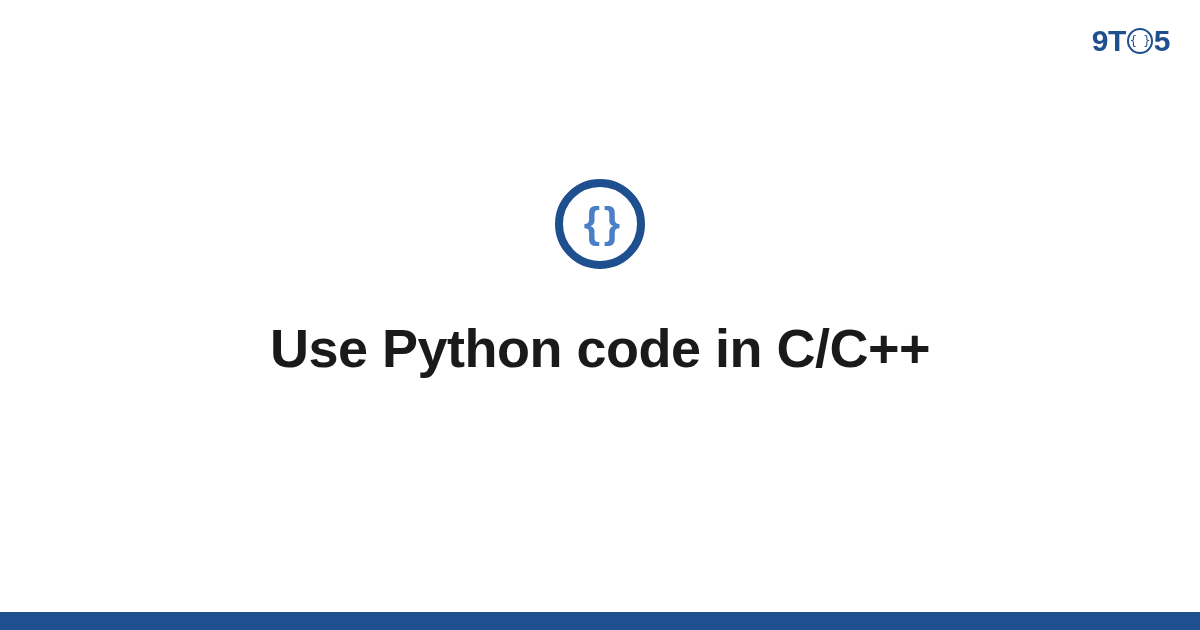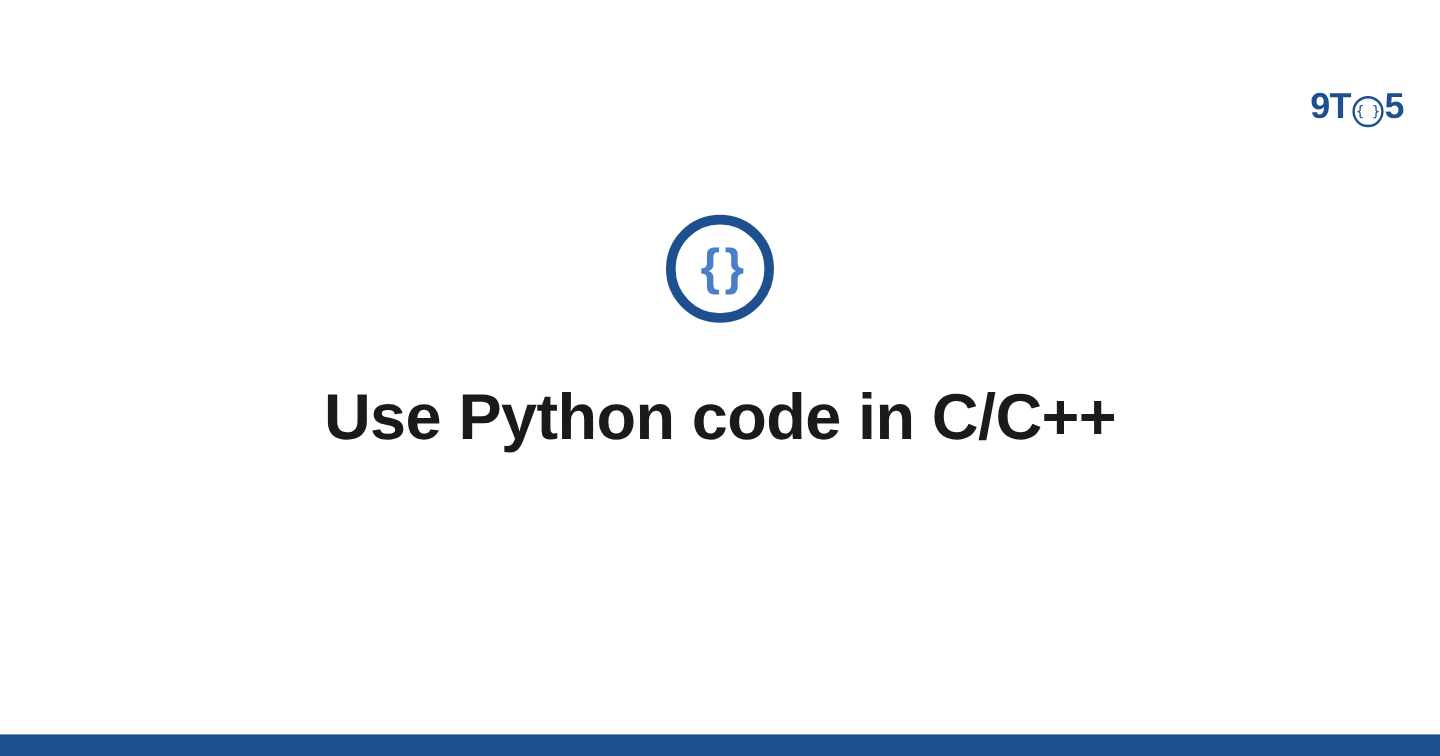--- a/index.html
+++ b/index.html
@@ -16,22 +16,21 @@
       overflow: hidden;
     }
     .brand-logo {
       position: absolute;
       top: 24px;
       right: 30px;
       font-size: 30px;
       font-weight: 600;
       letter-spacing: -0.5px;
       display: flex;
-      align-items: flex-end;
-      margin-top: 48px;
+      align-items: center;
     }
     .brand-9t {
       color: #1e4f8f;
       font-weight: 700;
     }
     .brand-o-wrap {
       display: inline-flex;
       align-items: center;
       justify-content: center;
       position: relative;

